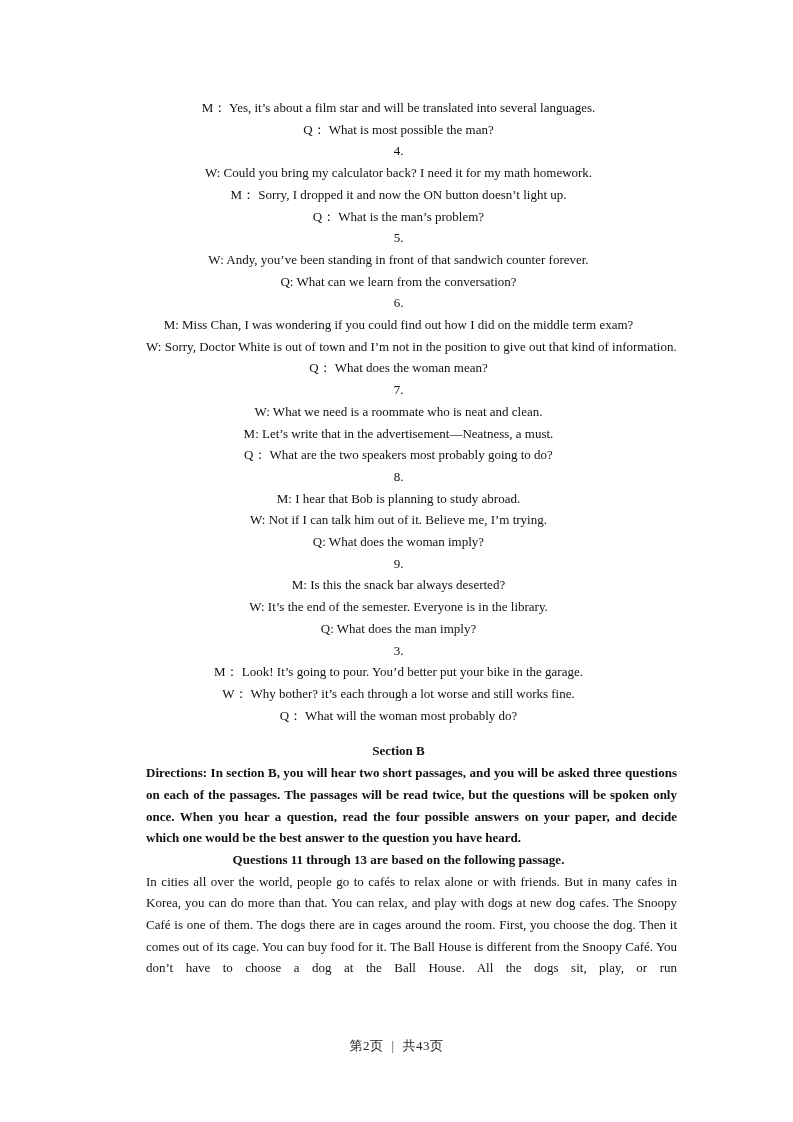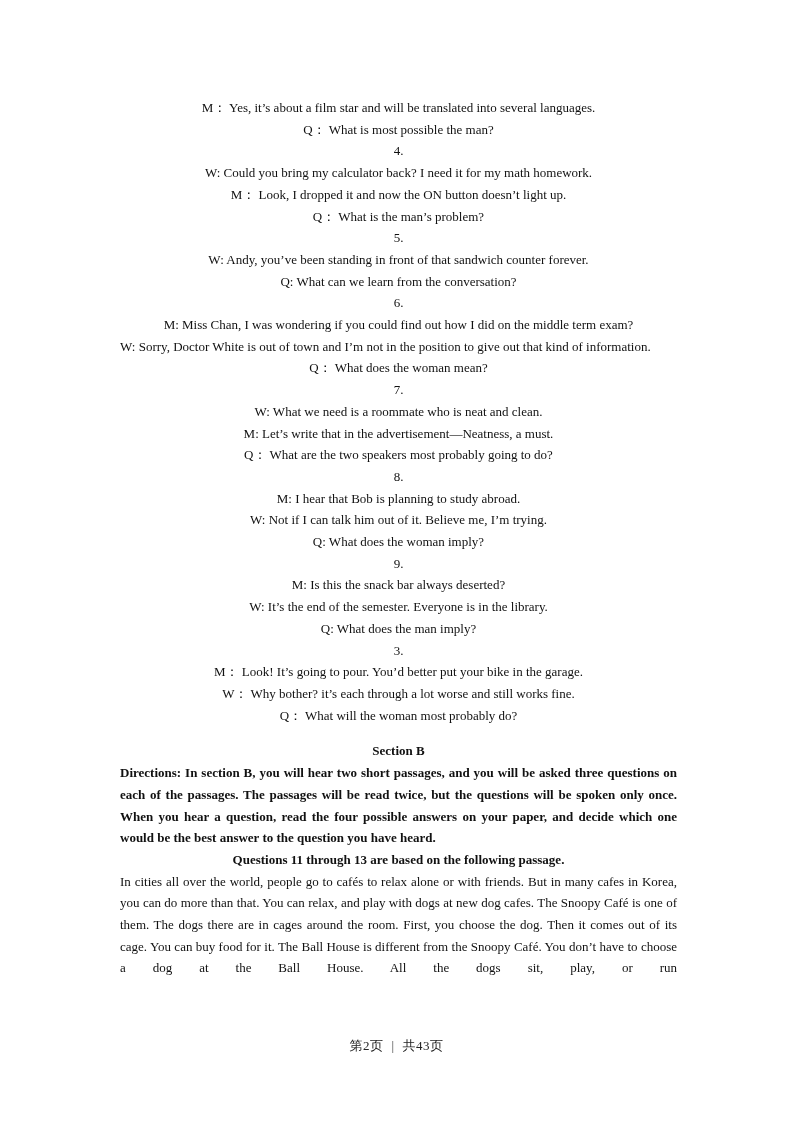--- a/index.html
+++ b/index.html
@@ -23,21 +23,21 @@
     top: 97px;
     width: 557px;
     line-height: 21.7px;
   }
   .block {
     margin: 0;
     padding: 0;
     text-align: center;
   }
   .block.b { font-weight: bold; }
-  .block.j { text-align: justify; }
+  .block.j { text-align: justify; margin-left: 26px; }
   .block.jl { text-align: justify; text-align-last: justify; }
   .spacer {
     margin: 0;
     padding: 0;
     height: 14px;
   }
   .footer {
     position: absolute;
     left: 0;
     right: 0;
@@ -54,21 +54,21 @@
 </style>
 </head>
 <body>
 
 <div class="page">
   <div class="content">
       <p class="block">M： Yes, it’s about a film star and will be translated into several languages.</p>
       <p class="block">Q： What is most possible the man?</p>
       <p class="block">4.</p>
       <p class="block">W: Could you bring my calculator back? I need it for my math homework.</p>
-      <p class="block">M： Look, I dropped it and now the ON button doesn’t light up.</p>
+      <p class="block">M： Sorry, I dropped it and now the ON button doesn’t light up.</p>
       <p class="block">Q： What is the man’s problem?</p>
       <p class="block">5.</p>
       <p class="block">W: Andy, you’ve been standing in front of that sandwich counter forever.</p>
       <p class="block">Q: What can we learn from the conversation?</p>
       <p class="block">6.</p>
       <p class="block">M: Miss Chan, I was wondering if you could find out how I did on the middle term exam?</p>
       <p class="block j">W: Sorry, Doctor White is out of town and I’m not in the position to give out that kind of information.</p>
       <p class="block">Q： What does the woman mean?</p>
       <p class="block">7.</p>
       <p class="block">W: What we need is a roommate who is neat and clean.</p>

